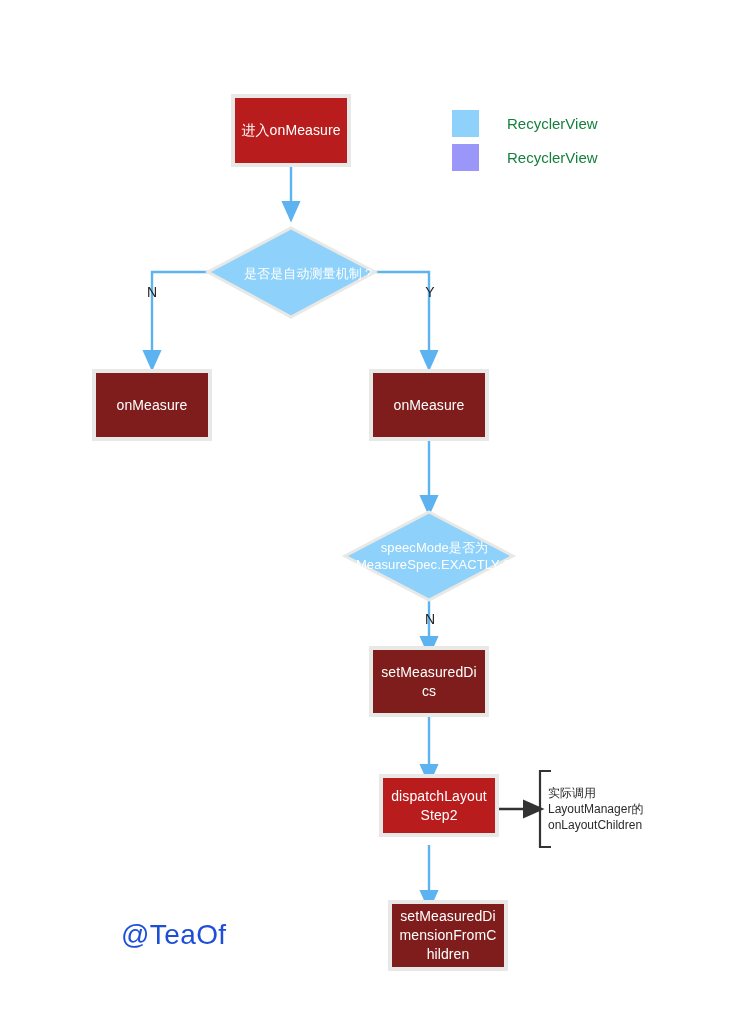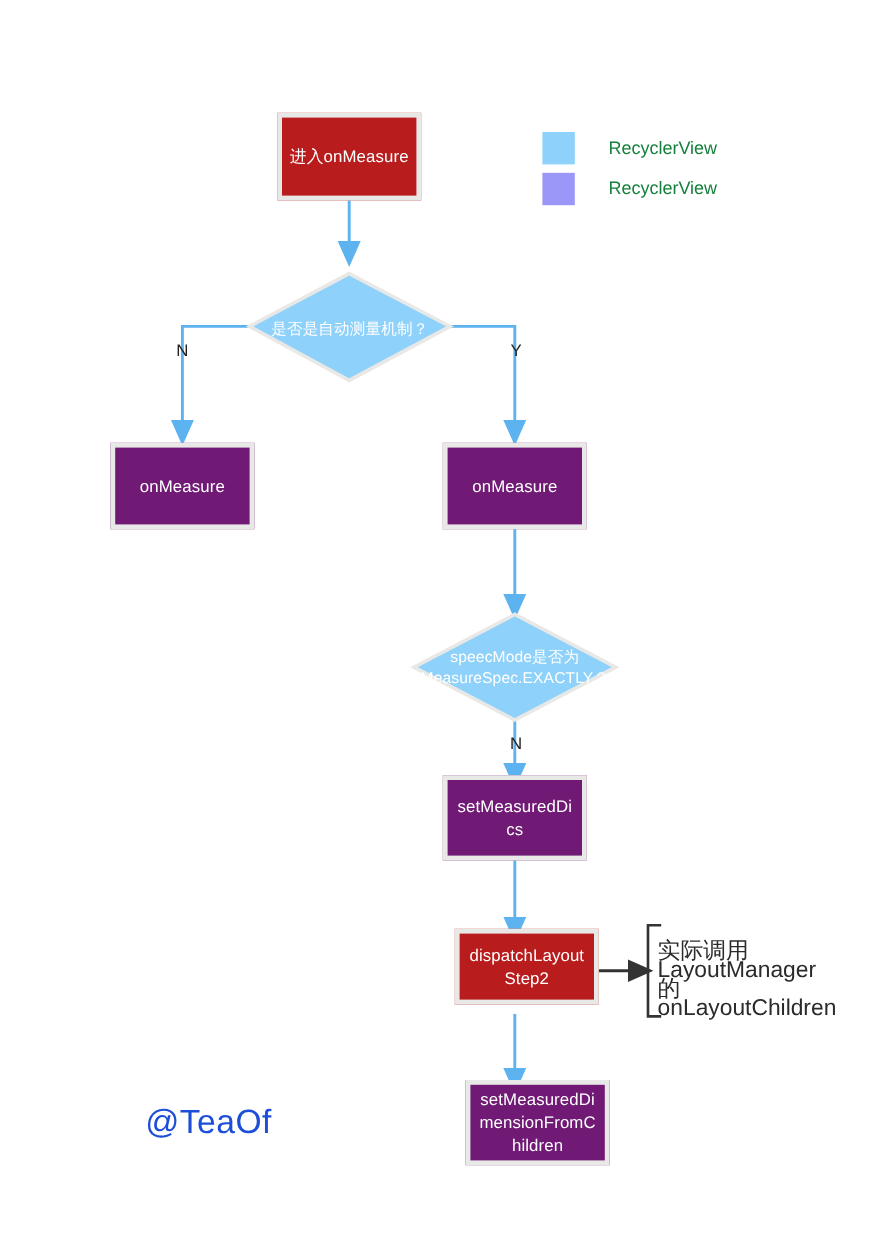--- a/index.html
+++ b/index.html
@@ -28,27 +28,27 @@
     display: flex;
     align-items: center;
     justify-content: center;
     text-align: center;
     font-size: 14px;
     line-height: 19px;
     letter-spacing: 0.1px;
     white-space: pre-line;
   }
   .node.rv  { background: #b91c1c; }
-  .node.lm  { background: #701a75; }
+  .node.lm  { background: #7f1d1d; }
 
   .diamond {
     position: absolute;
     display: flex;
     align-items: center;
-    justify-content: center;
+    justify-content: flex-end;
   }
   .diamond .dlabel {
     position: relative;
     z-index: 2;
     color: #ffffff;
     font-size: 13px;
     line-height: 17px;
     text-align: center;
     white-space: pre-line;
     letter-spacing: 0.1px;
@@ -89,21 +89,21 @@
     white-space: nowrap;
   }
   #legend .legend-row:nth-child(2) .legend-text { margin-left: 28px; }
 
   
   #annotation-text {
     position: absolute;
     left: 548px;
     top: 785px;
     width: 130px;
-    font-size: 19px;
+    font-size: 12px;
     line-height: 16px;
     color: #2b2b2b;
     white-space: pre-line;
   }
 
   #watermark {
     position: absolute;
     left: 121px;
     top: 919px;
     font-size: 28px;

